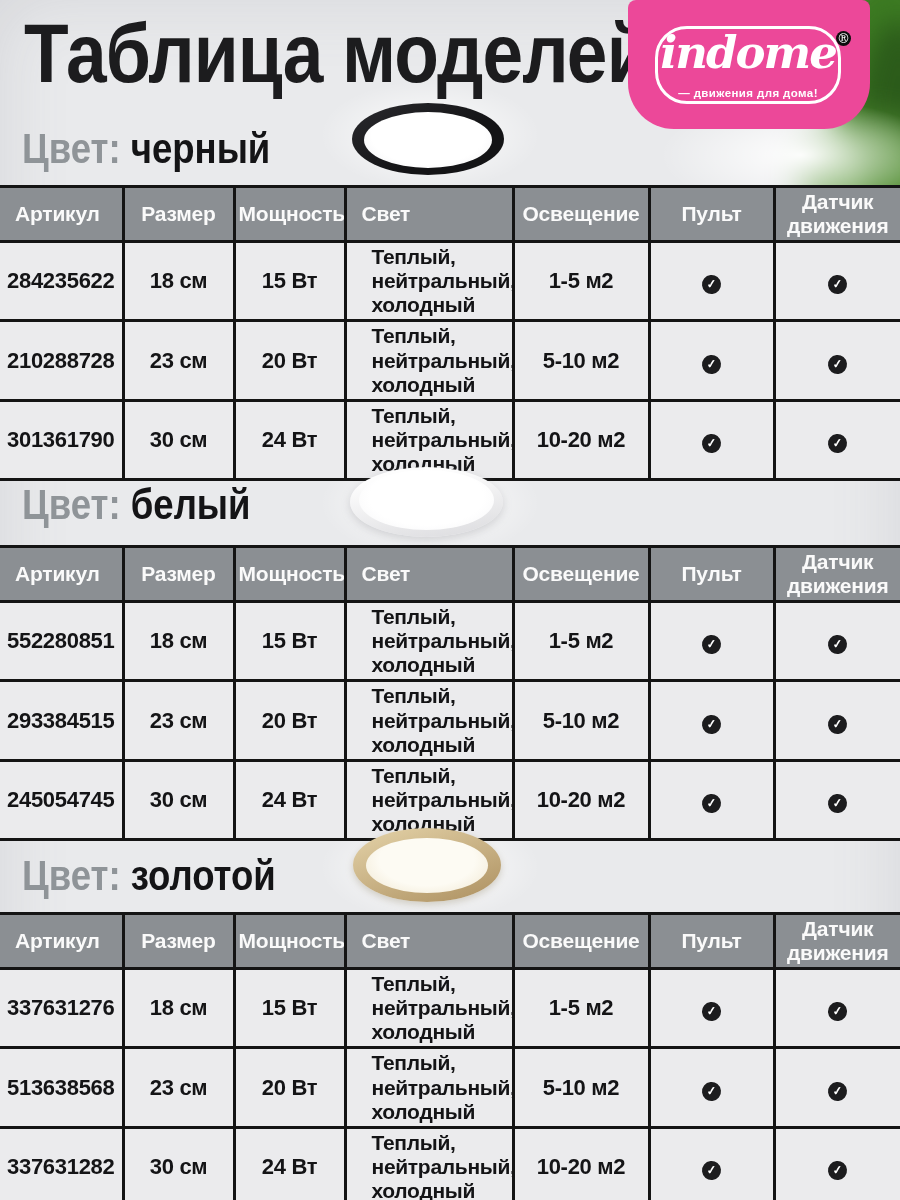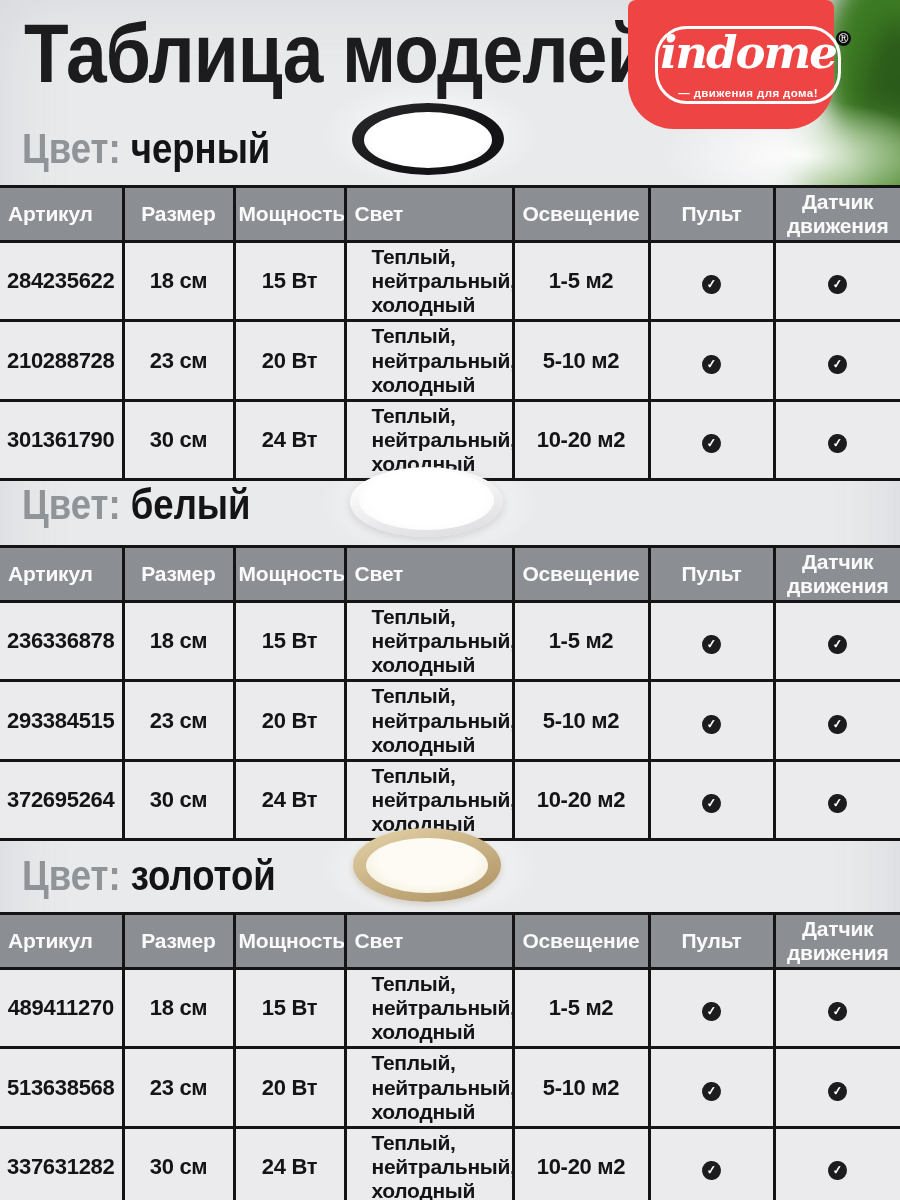--- a/index.html
+++ b/index.html
@@ -15,21 +15,21 @@
         background:radial-gradient(closest-side,rgba(255,255,255,.95),rgba(255,255,255,0));}
   .glow-tr{left:660px;top:100px;width:280px;height:110px;}
   .glow-l1{left:320px;top:80px;width:220px;height:110px;}
   .glow-l2{left:320px;top:448px;width:220px;height:110px;}
   .glow-l3{left:320px;top:812px;width:220px;height:110px;}
   
   .title{position:absolute;left:24px;top:11px;z-index:2;margin:0;
          font-size:84px;font-weight:700;color:#1c1c1e;letter-spacing:-1px;line-height:1;
          transform:scaleX(.87);transform-origin:left top;white-space:nowrap;}
   
-  .logo{position:absolute;left:628px;top:0;width:206px;height:129px;background:#ef4444;
+  .logo{position:absolute;left:628px;top:0;width:242px;height:129px;background:#ec4899;
         border-radius:8px 8px 46px 46px;z-index:3;}
   .logo-oval{position:absolute;left:27px;top:26px;width:180px;height:72px;
              border:3px solid #fff;border-radius:32px;}
   .brand{position:absolute;left:0;right:0;top:-8px;text-align:center;color:#fff;
          font-family:"DejaVu Serif",serif;font-style:italic;font-weight:700;
          font-size:45px;letter-spacing:-2px;line-height:64px;}
   .reg{position:absolute;right:-13px;top:2px;color:#fff;background:#0d0d0d;border-radius:50%;
        font-size:13px;line-height:15px;padding:0 1px;font-family:"DejaVu Serif",serif;}
   .tagline{position:absolute;left:0;right:0;top:58px;text-align:center;color:#fff;
            font-size:11.5px;font-weight:700;letter-spacing:.4px;white-space:nowrap;}
@@ -58,21 +58,21 @@
              background:radial-gradient(ellipse at 50% 40%,#fdfbf3 55%,#efe5cd 100%);}
   
   .models{position:absolute;left:0;z-index:2;width:900px;border-collapse:collapse;table-layout:fixed;
           font-family:"Liberation Sans",sans-serif;}
   .t1{top:185px;} .t2{top:545px;} .t3{top:912px;}
   .models th,.models td{border:3px solid #141414;overflow:hidden;}
   .models th:first-child,.models td:first-child{border-left:none;}
   .models th:last-child,.models td:last-child{border-right:none;}
   .models th{background:#8b8f93;color:#fafafa;font-size:21px;font-weight:700;
              letter-spacing:-.2px;text-align:center;padding:2px 3px;height:44px;}
-  .models th.al{text-align:left;padding-left:8px;}
+  .models th.al{text-align:left;padding-left:15px;}
   .models td{background:#ebebed;color:#141416;font-size:22px;font-weight:700;
              letter-spacing:-.3px;text-align:center;vertical-align:middle;padding:2px 3px;}
   .t1 td{height:66px;} .t2 td{height:70px;} .t3 td{height:68px;}
   .models td.light{font-size:21px;text-align:left;padding-left:25px;line-height:1.15;}
   .check{display:inline-flex;width:19px;height:19px;border-radius:50%;background:#1c1c1e;
          color:#fff;align-items:center;justify-content:center;
          font-size:12px;font-weight:700;line-height:19px;transform:rotate(-6deg);}
 </style>
 </head>
 <body>
@@ -177,39 +177,39 @@
         <tr>
       <th class="al">Артикул</th>
       <th>Размер</th>
       <th>Мощность</th>
       <th class="al">Свет</th>
       <th>Освещение</th>
       <th>Пульт</th>
       <th>Датчик движения</th>
     </tr>
     <tr>
-      <td>236336878</td>
+      <td>552280851</td>
       <td>18 см</td>
       <td>15 Вт</td>
       <td class="light">Теплый, нейтральный, холодный</td>
       <td>1-5 м2</td>
       <td><span class="check">✓</span></td>
       <td><span class="check">✓</span></td>
     </tr>
     <tr>
       <td>293384515</td>
       <td>23 см</td>
       <td>20 Вт</td>
       <td class="light">Теплый, нейтральный, холодный</td>
       <td>5-10 м2</td>
       <td><span class="check">✓</span></td>
       <td><span class="check">✓</span></td>
     </tr>
     <tr>
-      <td>372695264</td>
+      <td>245054745</td>
       <td>30 см</td>
       <td>24 Вт</td>
       <td class="light">Теплый, нейтральный, холодный</td>
       <td>10-20 м2</td>
       <td><span class="check">✓</span></td>
       <td><span class="check">✓</span></td>
     </tr>
   </tbody>
     </table>
 
@@ -235,21 +235,21 @@
         <tr>
       <th class="al">Артикул</th>
       <th>Размер</th>
       <th>Мощность</th>
       <th class="al">Свет</th>
       <th>Освещение</th>
       <th>Пульт</th>
       <th>Датчик движения</th>
     </tr>
     <tr>
-      <td>489411270</td>
+      <td>337631276</td>
       <td>18 см</td>
       <td>15 Вт</td>
       <td class="light">Теплый, нейтральный, холодный</td>
       <td>1-5 м2</td>
       <td><span class="check">✓</span></td>
       <td><span class="check">✓</span></td>
     </tr>
     <tr>
       <td>513638568</td>
       <td>23 см</td>

